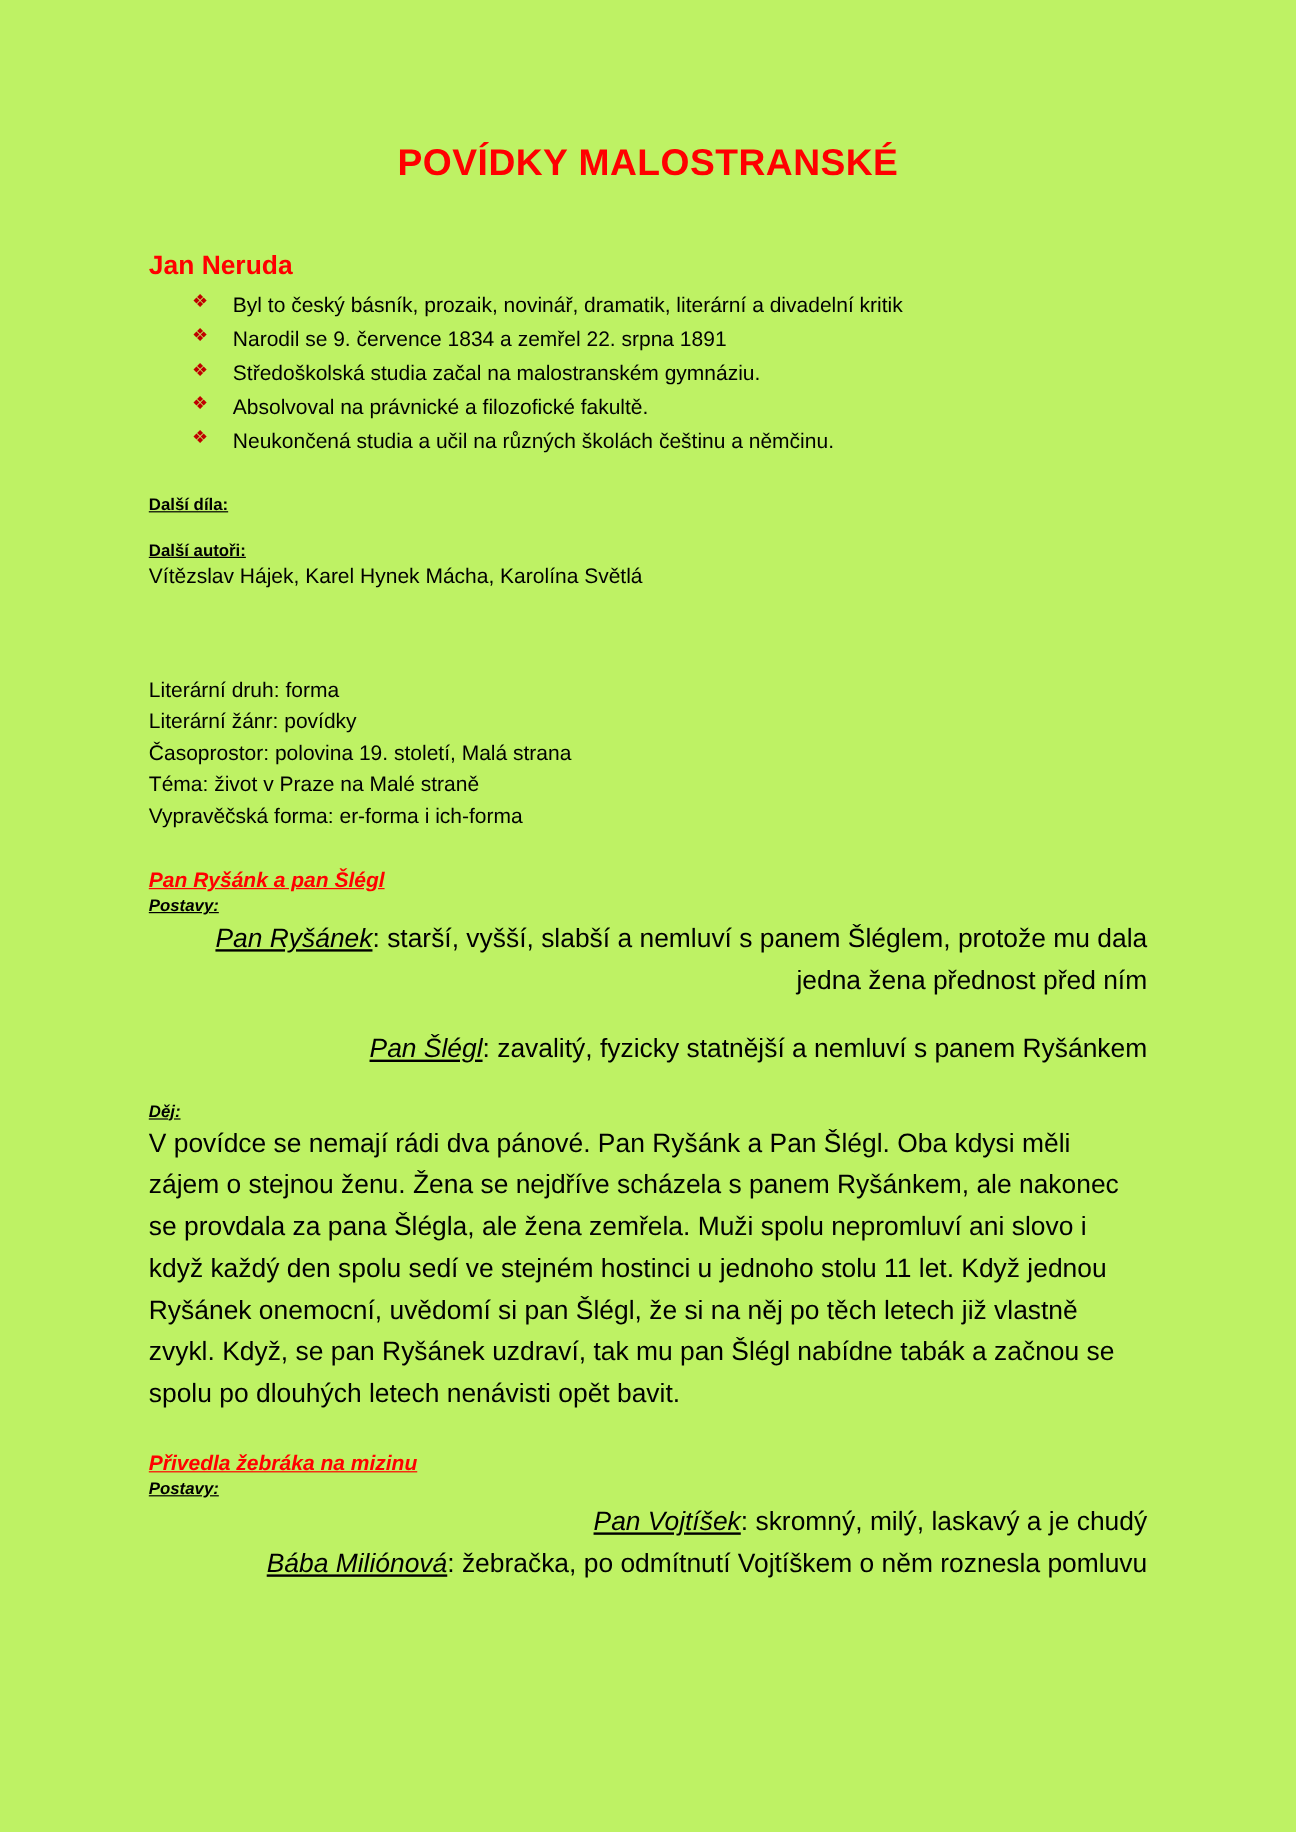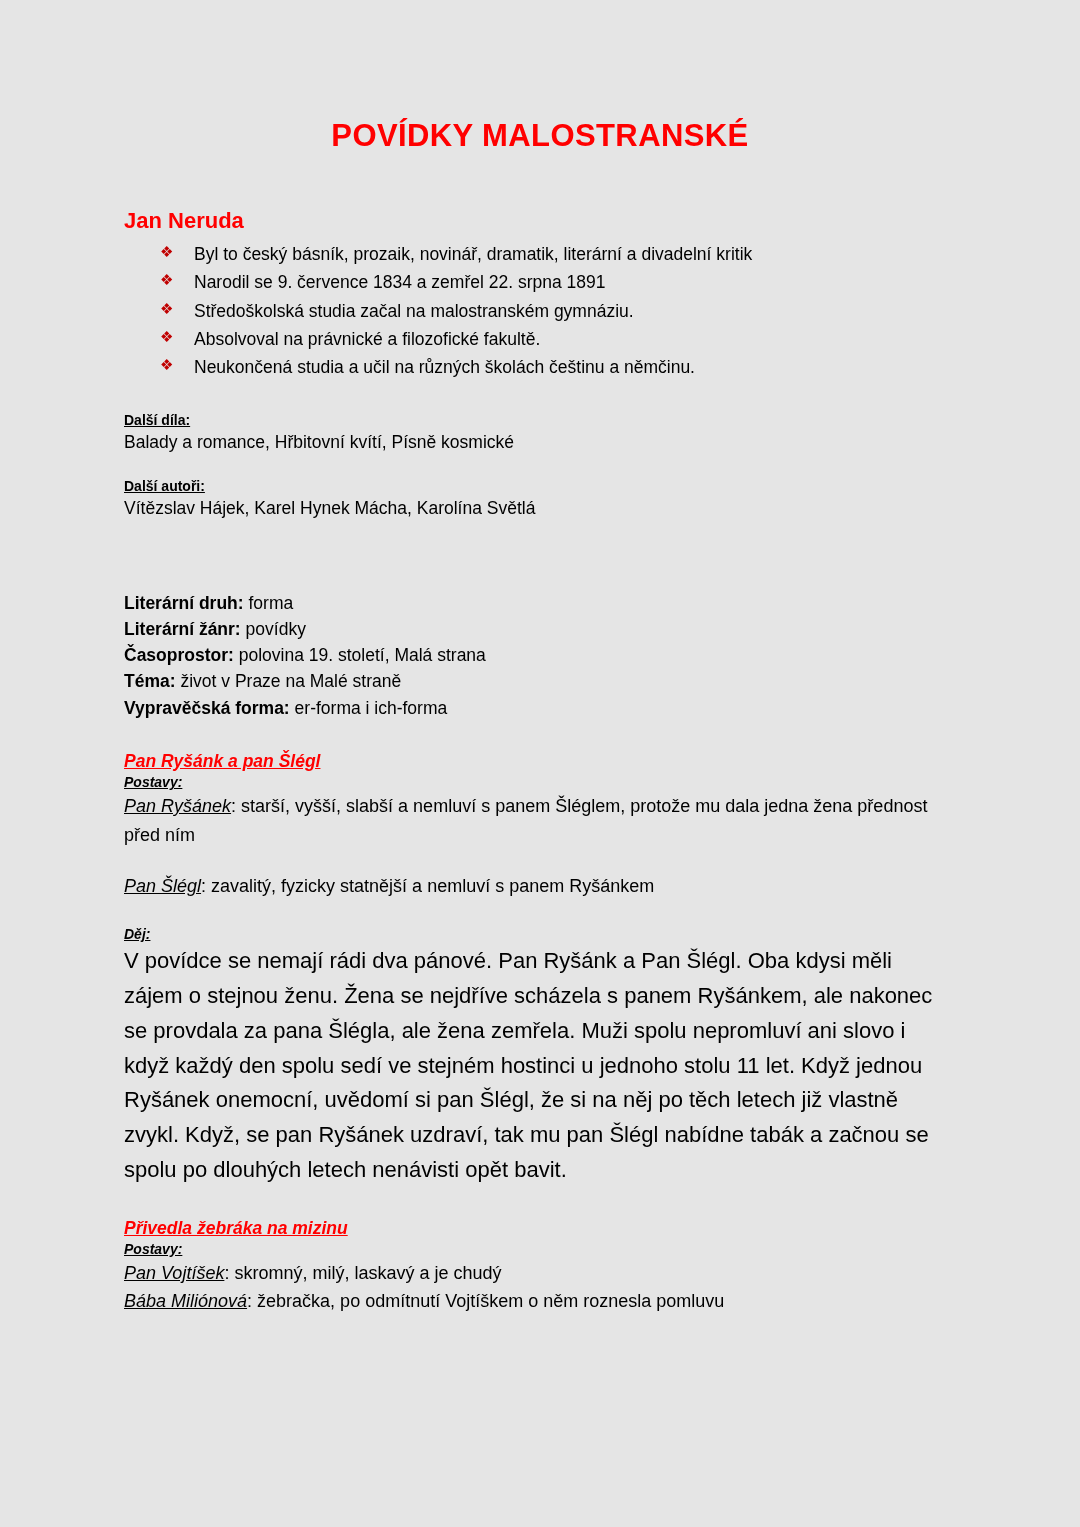--- a/index.html
+++ b/index.html
@@ -11,21 +11,21 @@
     width: 1080px;
     min-height: 1527px;
     font-family: "Liberation Sans", sans-serif;
     color: #000000;
   }
   .page {
     width: 1080px;
     min-height: 1527px;
     box-sizing: border-box;
     padding: 118px 124px 60px 124px;
-    background: #e5e5e5;
+    background: #bef264;
     position: relative;
   }
   .doc-title {
     text-align: center;
     color: #ff0000;
     font-size: 31px;
     font-weight: bold;
     letter-spacing: 0.4px;
     margin: 0 0 54px 0;
   }
@@ -67,40 +67,41 @@
     font-size: 17.5px;
     line-height: 1.6;
     margin: 0;
   }
   .meta-block { margin: 0; }
   .meta-line {
     font-size: 17.5px;
     line-height: 1.5;
     margin: 0;
   }
-  .meta-line b { font-weight: bold; }
+  .meta-line b { font-weight: normal; }
   .story-title {
     color: #ff0000;
     font-weight: bold;
     font-style: italic;
     text-decoration: underline;
     font-size: 17.5px;
     margin: 0 0 2px 0;
   }
   .sub-underline-italic {
     font-weight: bold;
     font-style: italic;
     text-decoration: underline;
     font-size: 14px;
     margin: 0 0 2px 0;
   }
   .char-line {
-    font-size: 18px;
+    font-size: 22px;
     line-height: 1.6;
     margin: 0;
+    text-align: right;
   }
   .char-name {
     font-style: italic;
     text-decoration: underline;
   }
   .body-para {
     font-size: 22px;
     line-height: 1.58;
     margin: 0;
   }
@@ -133,21 +134,20 @@
     </li>
     <li>
       <span class="bullet-glyph">❖</span>
       <span>Neukončená studia a učil na různých školách češtinu a němčinu.</span>
     </li>
   </ul>
 
   <div class="gap-30"></div>
 
   <div class="underline-bold">Další díla:</div>
-  <div class="plain-line">Balady a romance, Hřbitovní kvítí, Písně kosmické</div>
 
   <div class="gap-22"></div>
 
   <div class="underline-bold">Další autoři:</div>
   <div class="plain-line">Vítězslav Hájek, Karel Hynek Mácha, Karolína Světlá</div>
 
   <div class="gap-46"></div>
   <div class="gap-22"></div>
 
   <div class="meta-block">

